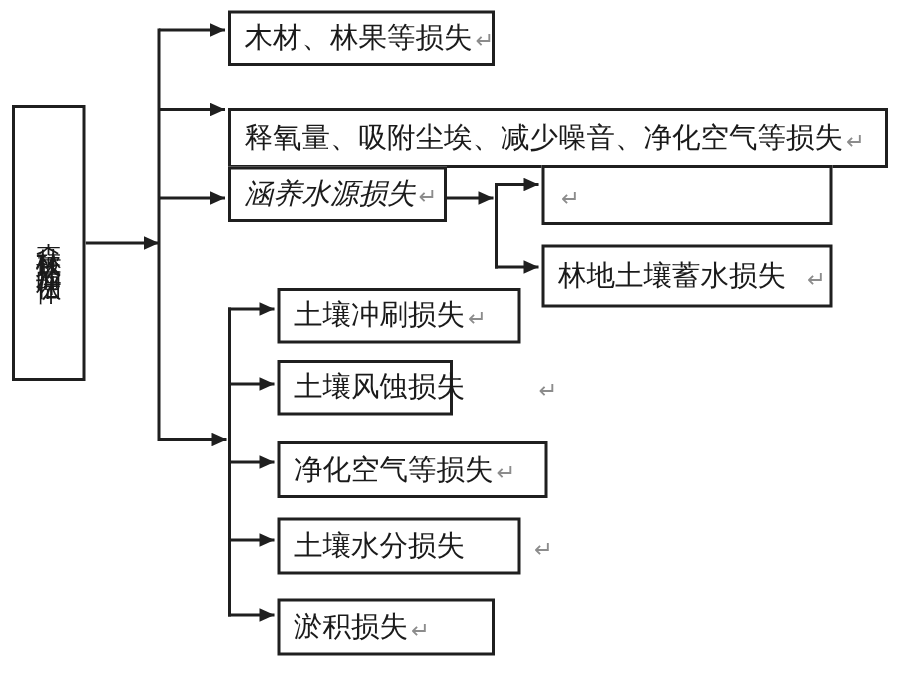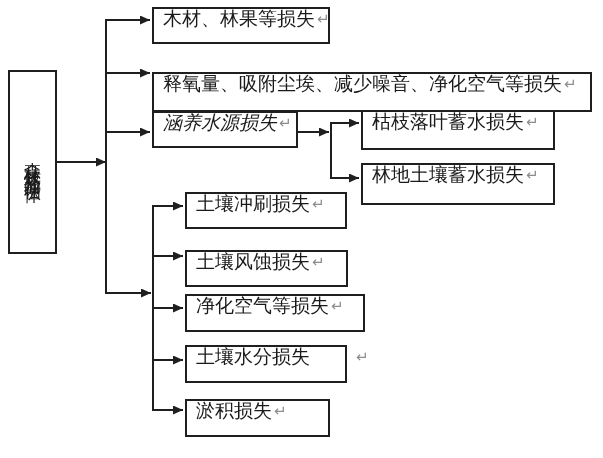--- a/index.html
+++ b/index.html
@@ -23,20 +23,21 @@
     position:absolute;left:0;top:0;width:603px;height:458px;
   }
   .wires line{stroke:var(--line);stroke-width:2;}
   .wires .arrowhead{fill:var(--line);}
   .node{
     position:absolute;
     box-sizing:border-box;
     border:2px solid var(--line);
     background:var(--background);
     display:flex;
+    align-items:center;
     padding-left:9px;
     white-space:nowrap;
     color:var(--text);
     font-size:19px;
     line-height:1;
   }
   .node .mark{
     color:var(--mark);
     font-size:15px;
     margin-left:2px;
@@ -59,23 +60,23 @@
     text-orientation:upright;
     font-size:17px;
     letter-spacing:3px;
     line-height:1;
   }
   
   .n1{left:152px;top:7px;width:178px;height:37px;}
   .n2{left:152px;top:72px;width:440px;height:40px;}
   .n3{left:152px;top:111px;width:146px;height:37px;font-style:italic;}
   .n4{left:361px;top:110px;width:194px;height:40px;}
-  .n5{left:361px;top:163px;width:194px;height:42px;}
+  .n5{left:361px;top:163px;width:194px;height:42px;gap:12px;}
   .n6{left:185px;top:192px;width:162px;height:37px;}
-  .n7{left:185px;top:250px;width:163px;height:37px;}
+  .n7{left:185px;top:240px;width:117px;height:37px;gap:47px;}
   .n8{left:185px;top:294px;width:180px;height:38px;}
   .n9{left:185px;top:345px;width:162px;height:38px;gap:44px;}
   .n10{left:185px;top:399px;width:145px;height:38px;}
 </style>
 </head>
 <body>
 
 <div class="canvas">
 
   <svg class="wires" viewBox="0 0 603 458" xmlns="http://www.w3.org/2000/svg" aria-hidden="true">
@@ -121,21 +122,20 @@
     <span>释氧量、吸附尘埃、减少噪音、净化空气等损失</span>
       <span class="mark">↵</span>
   </div>
 
   <div class="node n3">
     <span>涵养水源损失</span>
       <span class="mark">↵</span>
   </div>
 
   <div class="node n4">
-    <span>枯枝落叶蓄水损失</span>
       <span class="mark">↵</span>
   </div>
 
   <div class="node n5">
     <span>林地土壤蓄水损失</span>
       <span class="mark">↵</span>
   </div>
 
   <div class="node n6">
     <span>土壤冲刷损失</span>

